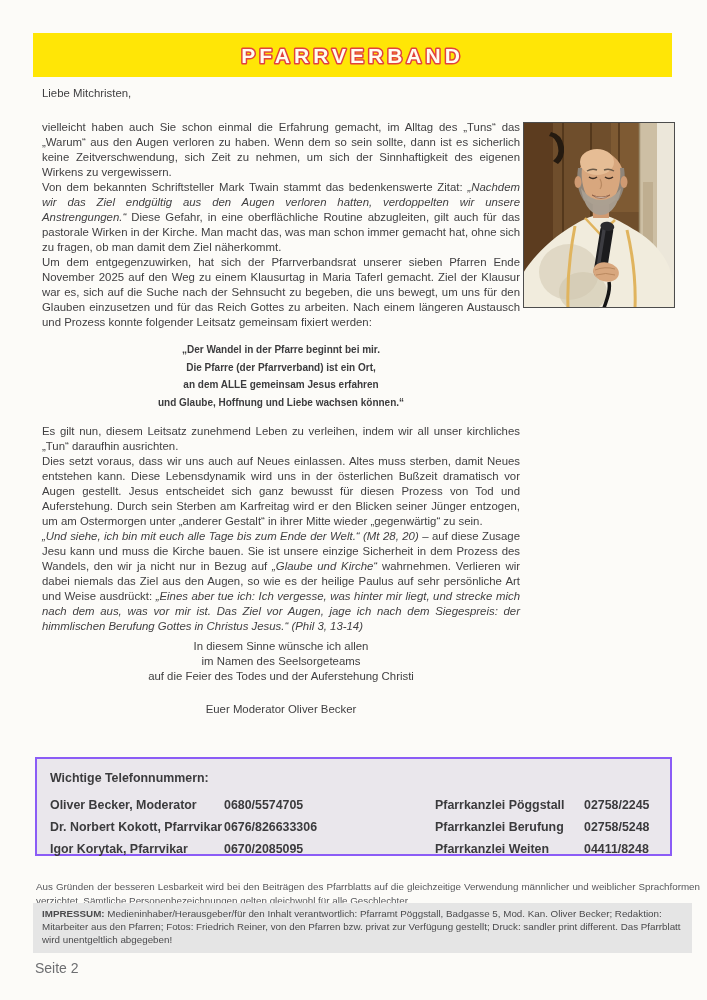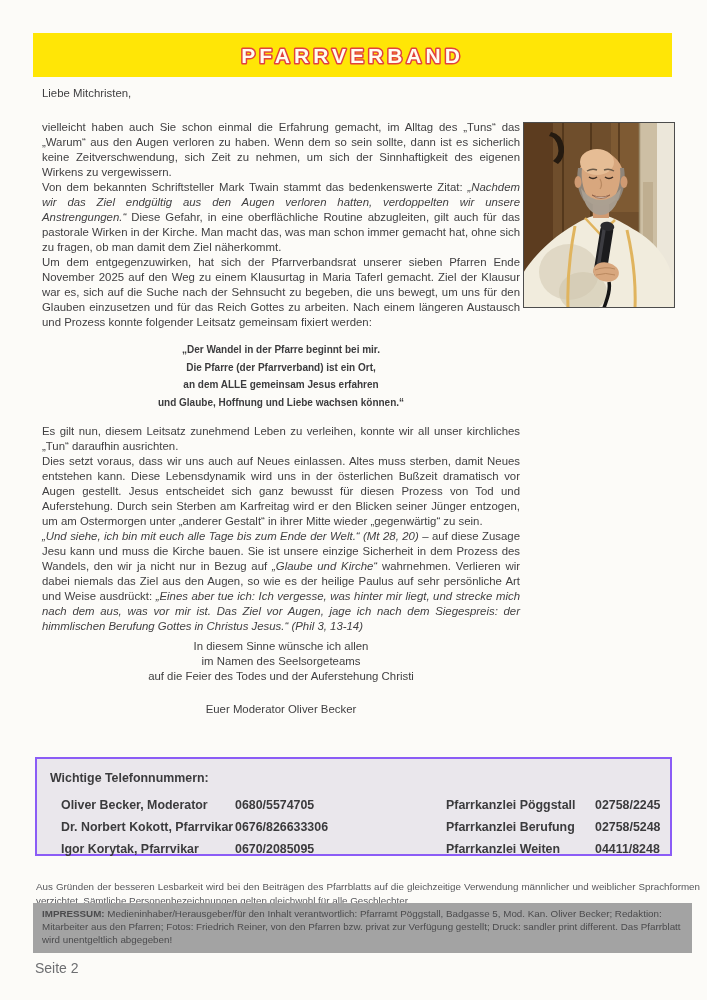--- a/index.html
+++ b/index.html
@@ -25,29 +25,29 @@
   .closing{margin-top:5px;text-align:center;line-height:15.2px;}
   .signature{margin-top:17px;}
 
   
   .phonebox{position:absolute;left:35px;top:757px;width:637px;height:99px;box-sizing:border-box;
             border:2px solid #8b5cf6;background:#eae7ec;padding:12px 0 0 13px;
             color:#3b3b3d;font-weight:bold;font-size:12.4px;}
   .pb-title{margin-bottom:13px;}
   .pb-grid{display:grid;grid-template-columns:174px 211px 149px auto;row-gap:8px;}
   .pb-row{display:contents;}
-  .pb-cell{white-space:nowrap;margin-left:11px;}
+  .pb-cell{white-space:nowrap;}
 
   
   .footnote{position:absolute;left:28px;top:872px;width:664px;margin:8px;
             font-size:9.8px;line-height:14px;color:#56575b;text-align:justify;}
 
   
   .impressum{position:absolute;left:33px;top:903px;width:659px;box-sizing:border-box;
-             background:#a3a3a3;padding:5px 9px 7px;font-size:9.8px;line-height:12.8px;color:#4b4b4d;}
+             background:#e5e5e5;padding:5px 9px 7px;font-size:9.8px;line-height:12.8px;color:#4b4b4d;}
   .imp-label{font-weight:bold;}
 
   .pagenum{position:absolute;left:35px;top:960px;font-size:14px;color:#6d6e71;}
 </style>
 </head>
 <body>
 
 <div class="page">
 
   <div class="banner">
@@ -121,21 +121,21 @@
     <p class="para"><span>Von dem bekannten Schriftsteller Mark Twain stammt das bedenkenswerte Zitat: </span><i>„Nachdem wir das Ziel endgültig aus den Augen verloren hatten, verdoppelten wir unsere Anstrengungen.“</i><span> Diese Gefahr, in eine oberflächliche Routine abzugleiten, gilt auch für das pastorale Wirken in der Kirche. Man macht das, was man schon immer gemacht hat, ohne sich zu fragen, ob man damit dem Ziel näherkommt.</span></p>
     <p class="para"><span>Um dem entgegenzuwirken, hat sich der Pfarrverbandsrat unserer sieben Pfarren Ende November 2025 auf den Weg zu einem Klausurtag in Maria Taferl gemacht. Ziel der Klausur war es, sich auf die Suche nach der Sehnsucht zu begeben, die uns bewegt, um uns für den Glauben einzusetzen und für das Reich Gottes zu arbeiten. Nach einem längeren Austausch und Prozess konnte folgender Leitsatz gemeinsam fixiert werden:</span></p>
 
     <div class="leitsatz">
       <div>„Der Wandel in der Pfarre beginnt bei mir.</div>
       <div>Die Pfarre (der Pfarrverband) ist ein Ort,</div>
       <div>an dem ALLE gemeinsam Jesus erfahren</div>
       <div>und Glaube, Hoffnung und Liebe wachsen können.“</div>
     </div>
 
-    <p class="para"><span>Es gilt nun, diesem Leitsatz zunehmend Leben zu verleihen, konnte wir all unser kirchliches „Tun“ daraufhin ausrichten.</span></p>
+    <p class="para"><span>Es gilt nun, diesem Leitsatz zunehmend Leben zu verleihen, indem wir all unser kirchliches „Tun“ daraufhin ausrichten.</span></p>
     <p class="para"><span>Dies setzt voraus, dass wir uns auch auf Neues einlassen. Altes muss sterben, damit Neues entstehen kann. Diese Lebensdynamik wird uns in der österlichen Bußzeit dramatisch vor Augen gestellt. Jesus entscheidet sich ganz bewusst für diesen Prozess von Tod und Auferstehung. Durch sein Sterben am Karfreitag wird er den Blicken seiner Jünger entzogen, um am Ostermorgen unter „anderer Gestalt“ in ihrer Mitte wieder „gegenwärtig“ zu sein.</span></p>
     <p class="para"><i>„Und siehe, ich bin mit euch alle Tage bis zum Ende der Welt.“ (Mt 28, 20)</i><span> – auf diese Zusage Jesu kann und muss die Kirche bauen. Sie ist unsere einzige Sicherheit in dem Prozess des Wandels, den wir ja nicht nur in Bezug auf </span><i>„Glaube und Kirche“</i><span> wahrnehmen. Verlieren wir dabei niemals das Ziel aus den Augen, so wie es der heilige Paulus auf sehr persönliche Art und Weise ausdrückt: </span><i>„Eines aber tue ich: Ich vergesse, was hinter mir liegt, und strecke mich nach dem aus, was vor mir ist. Das Ziel vor Augen, jage ich nach dem Siegespreis: der himmlischen Berufung Gottes in Christus Jesus.“ (Phil 3, 13-14)</i></p>
 
     <div class="closing">
       <div>In diesem Sinne wünsche ich allen</div>
       <div>im Namen des Seelsorgeteams</div>
       <div>auf die Feier des Todes und der Auferstehung Christi</div>
       <div class="signature">Euer Moderator Oliver Becker</div>
     </div>
   </div>

